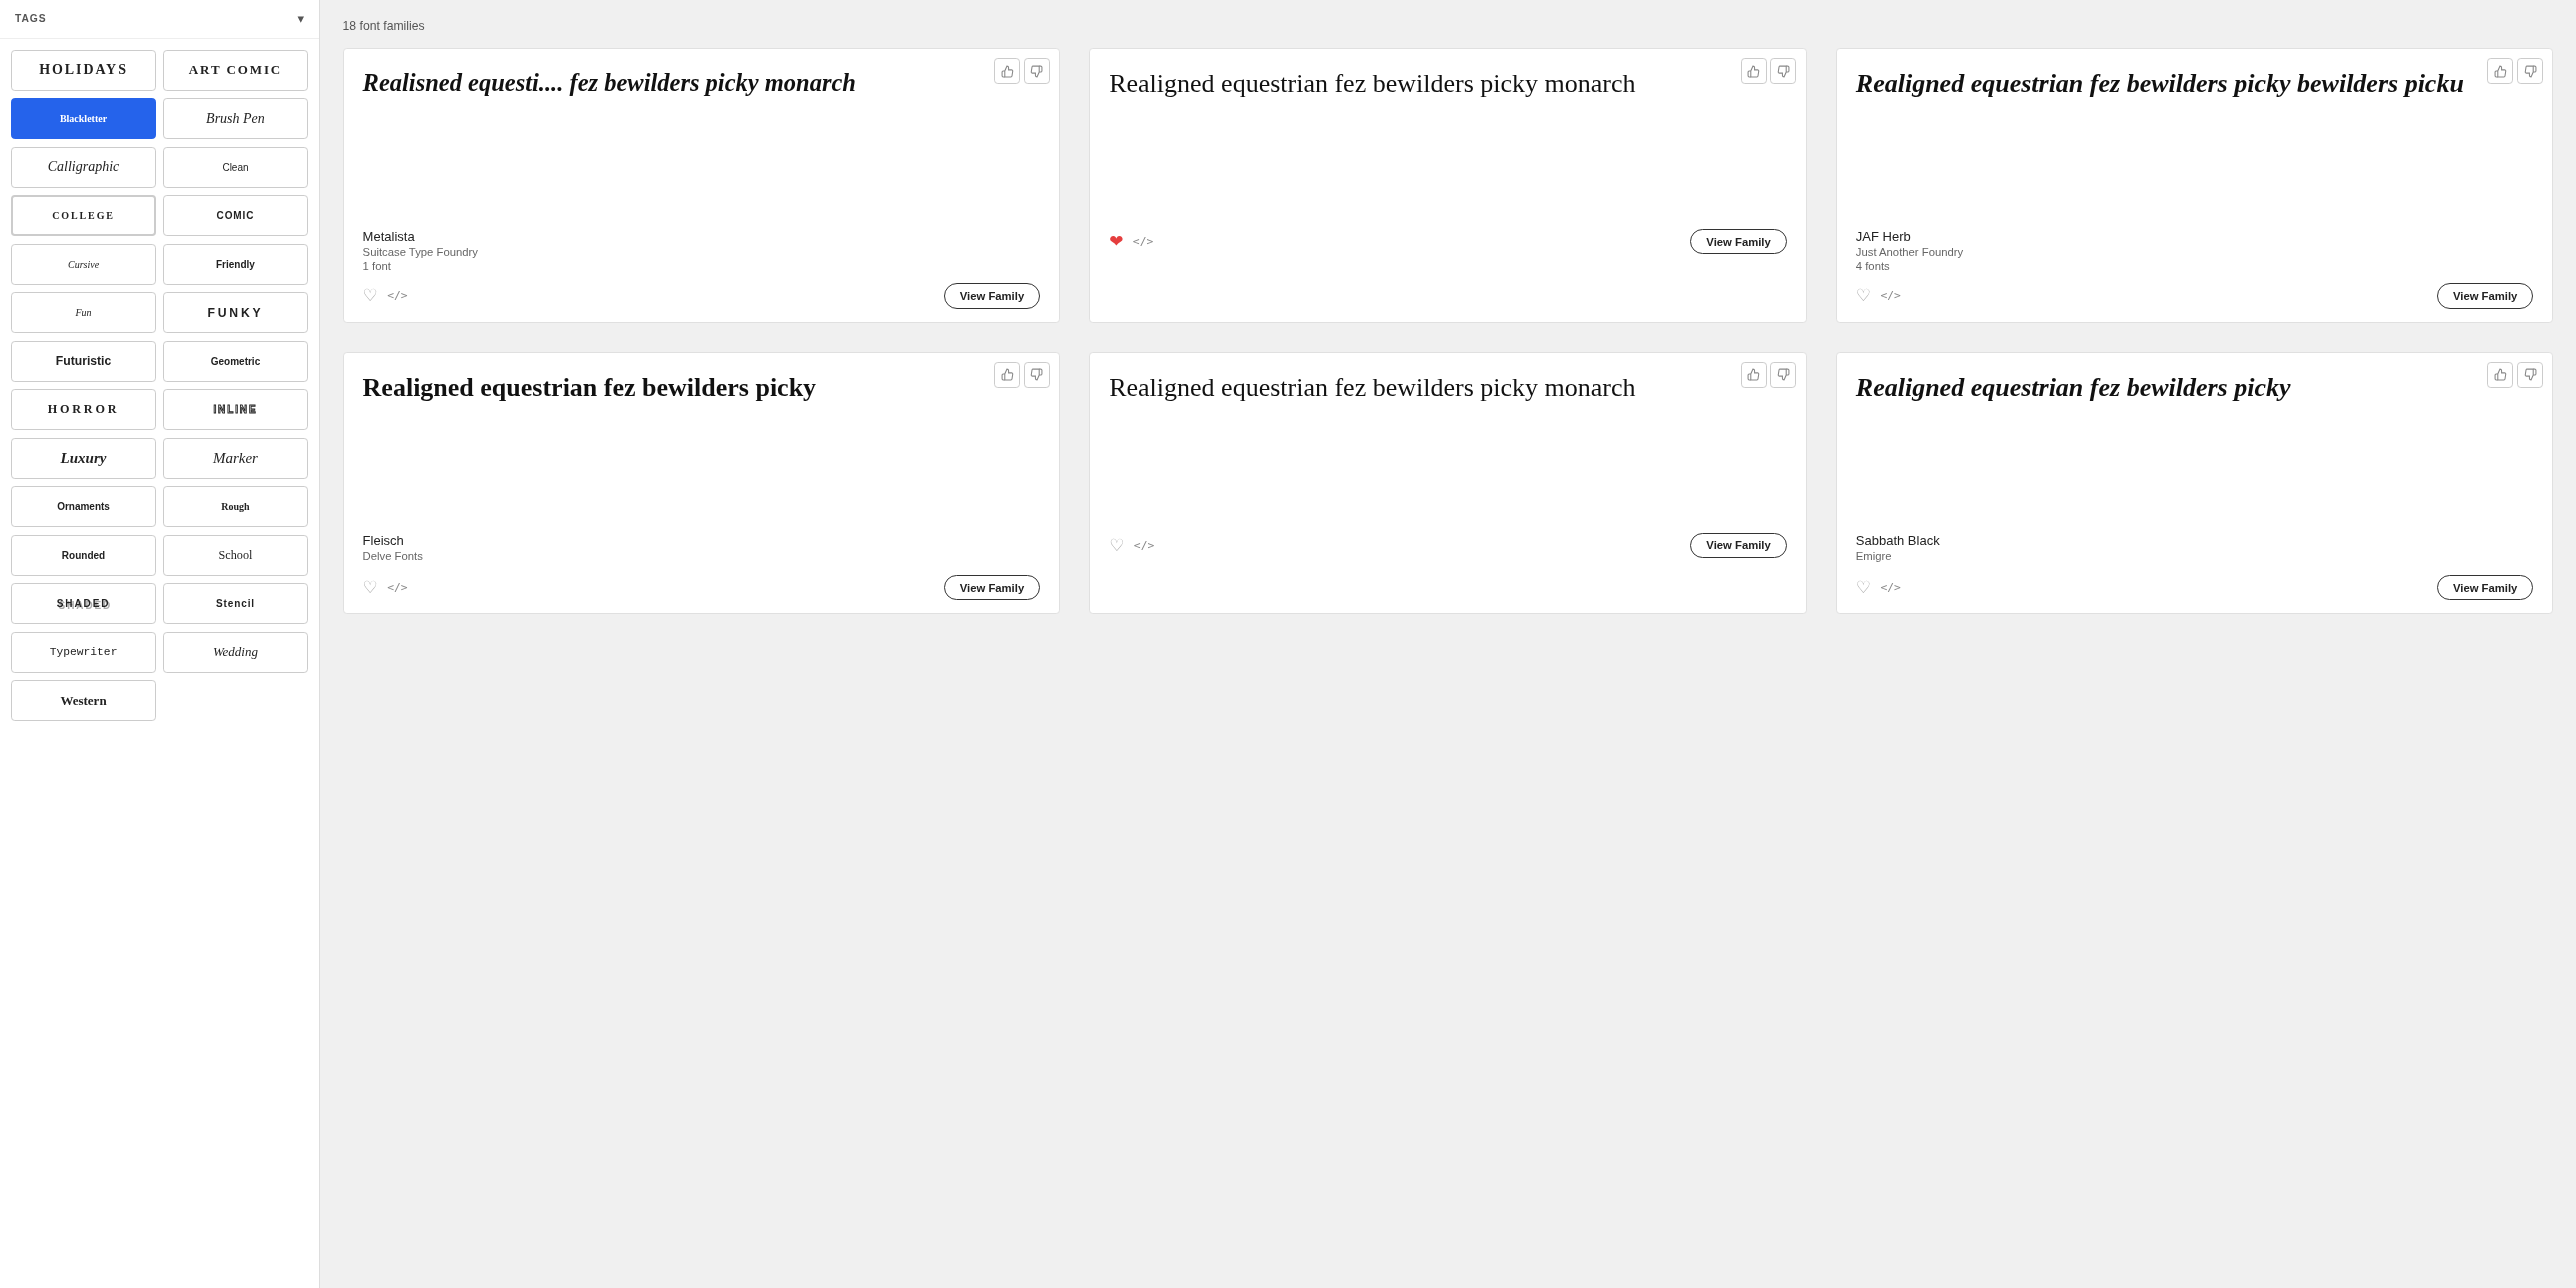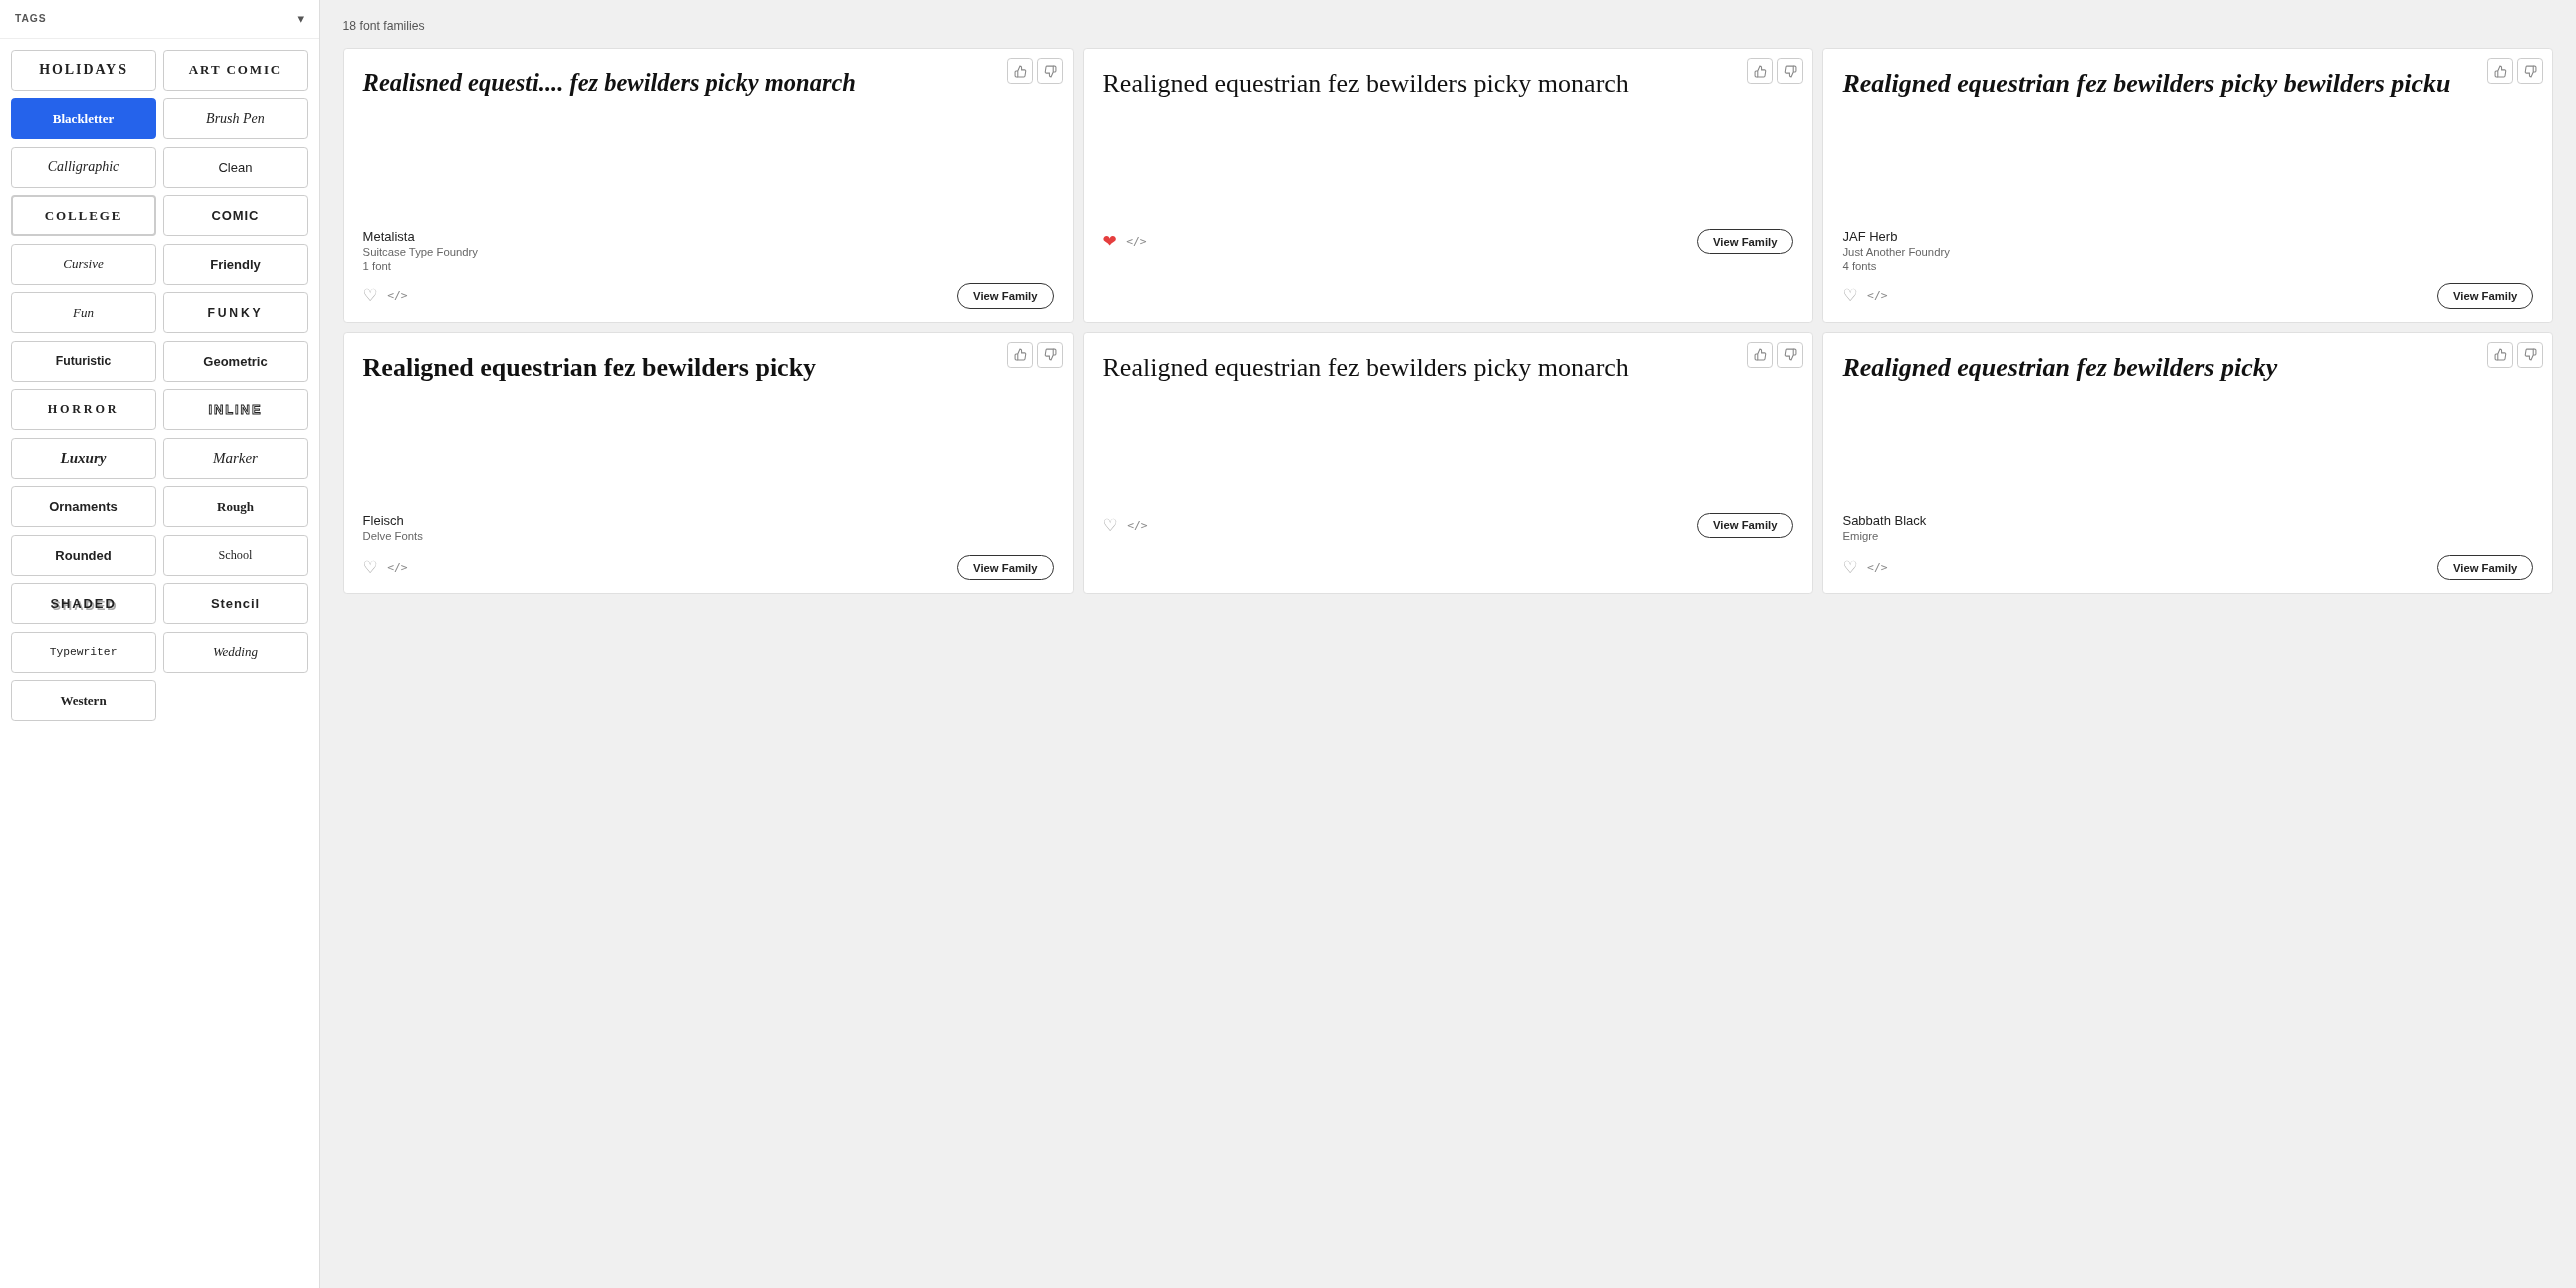--- a/index.html
+++ b/index.html
@@ -37,21 +37,21 @@
       gap: 7.5px;
       padding: 11.3px;
     }
     .tag-btn {
       border: 1.4px solid #ccc;
       border-radius: 3.8px;
       padding: 7.5px 9.4px;
       background: #fff;
       cursor: pointer;
       text-align: center;
-      font-size: 13px;
+      font-size: 10px;
       color: #222;
       min-height: 41px;
       display: flex;
       align-items: center;
       justify-content: center;
       overflow: hidden;
     }
     .tag-btn.active { background: #2563eb; color: #fff; border-color: #2563eb; }
 
     
@@ -92,21 +92,21 @@
     }
     .result-count {
       font-size: 12.2px;
       color: #555;
       margin-bottom: 15px;
     }
 
     .font-grid {
       display: grid;
       grid-template-columns: repeat(3, 1fr);
-      gap: 9px;
+      gap: 29px;
     }
 
     .font-card {
       background: #fff;
       border-radius: 3.8px;
       overflow: hidden;
       border: 0.9px solid #e0e0e0;
     }
     .font-card-top {
       position: relative;

